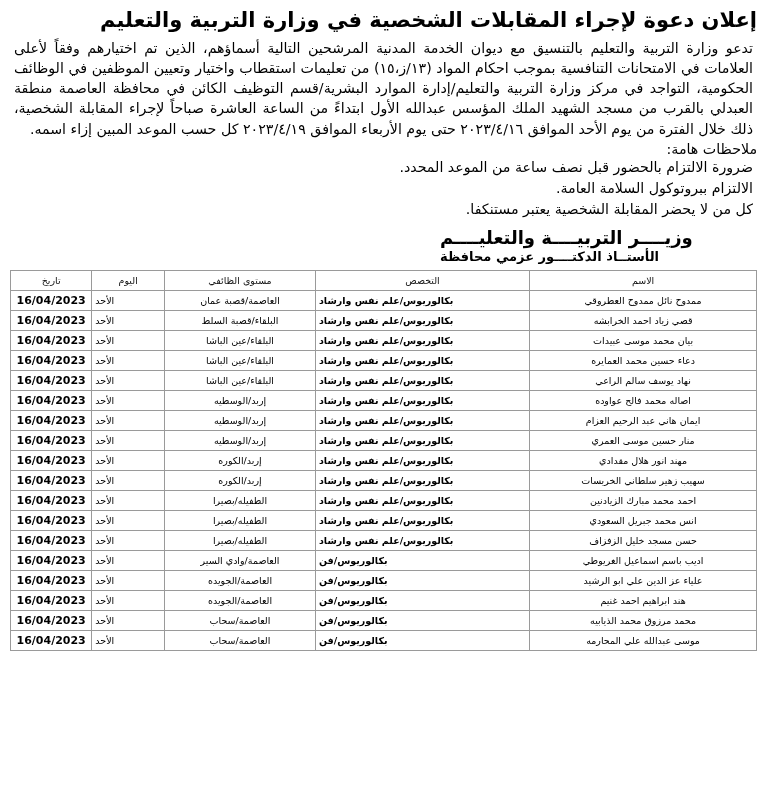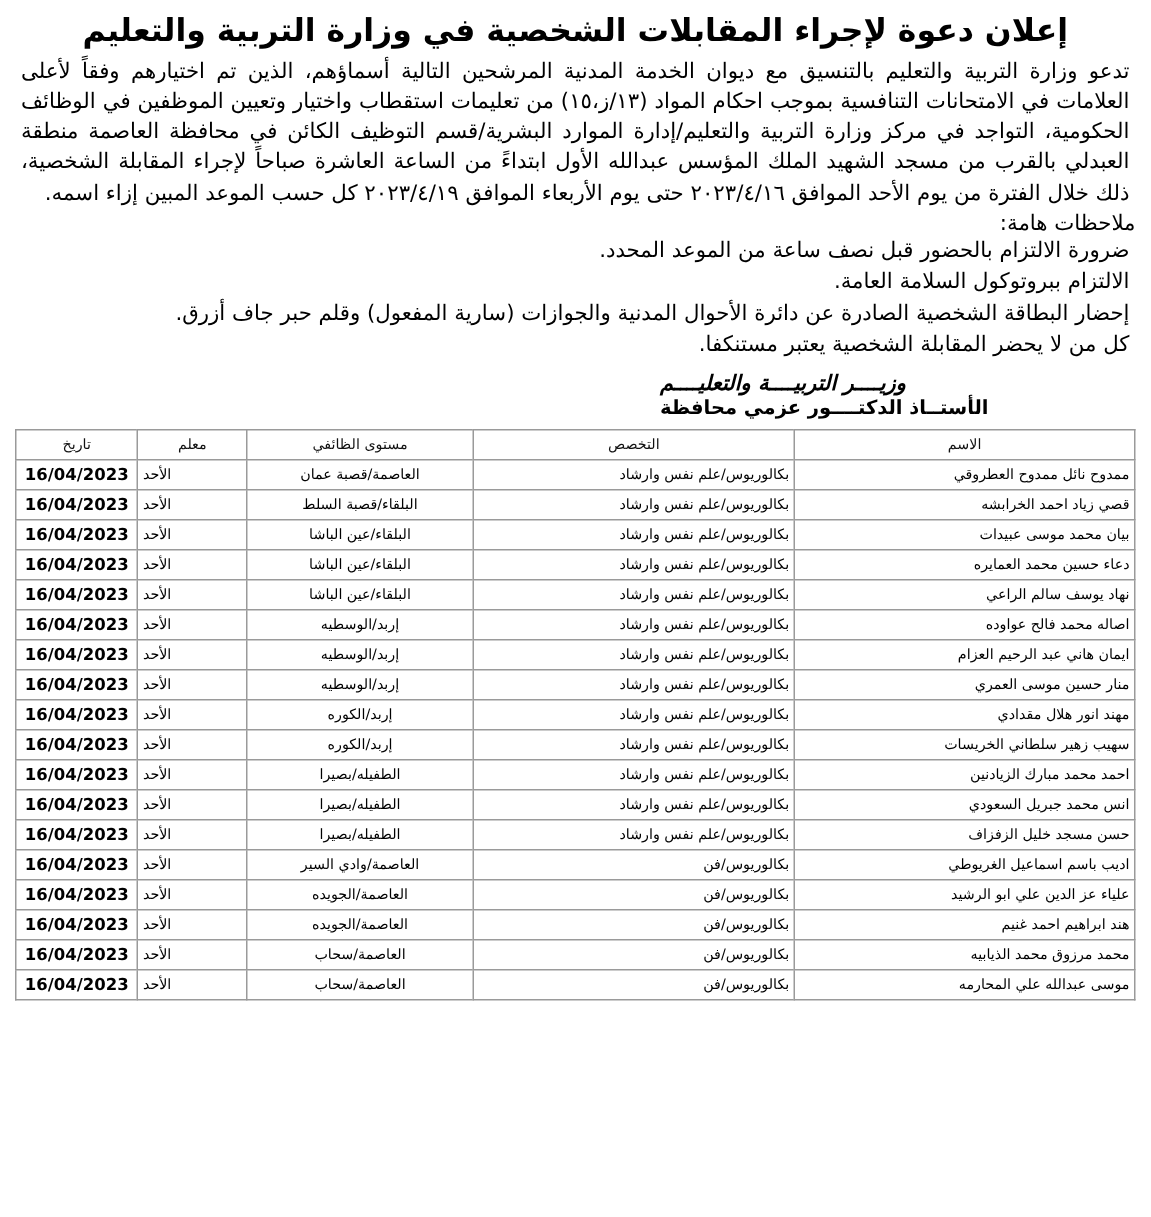--- a/index.html
+++ b/index.html
@@ -15,21 +15,21 @@
     overflow: hidden;
   }
   .page {
     width: 767px;
     height: 811px;
     position: relative;
     box-sizing: border-box;
     padding: 0 10px;
   }
   .title {
-    text-align: center;
+    text-align: right;
     font-size: 21px;
     font-weight: bold;
     margin: 8px 0 6px 0;
     letter-spacing: 0px;
   }
   .body-text {
     font-size: 14.2px;
     line-height: 1.42;
     text-align: justify;
     text-align-last: right;
@@ -46,25 +46,24 @@
     font-size: 14.2px;
     margin: 0 0 1px 0;
   }
   .signature {
     margin-top: 8px;
     text-align: left;
     padding-left: 430px;
     direction: rtl;
   }
   .sig-line1 {
-    font-size: 14px;
+    font-size: 18px;
     font-weight: bold;
     letter-spacing: 2px;
     white-space: nowrap;
-    font-style: italic;
   }
   .sig-line2 {
     font-size: 13px;
     font-weight: bold;
     letter-spacing: 1px;
     white-space: nowrap;
     margin-top: 1px;
   }
   table.grid {
     margin-top: 6px;
@@ -80,22 +79,22 @@
     padding: 0 3px;
     overflow: hidden;
     white-space: nowrap;
   }
   table.grid th {
     font-weight: normal;
     font-size: 9.5px;
     color: #111;
     text-align: center;
   }
-  .col-name  { width: 208px; text-align: right; }
-  .col-spec  { width: 196px; text-align: right; }
+  .col-name  { width: 208px; text-align: center; }
+  .col-spec  { width: 196px; text-align: left; font-weight: bold; }
   .col-level { width: 136px; text-align: center; }
   .col-day   { width: 62px;  text-align: left; }
   .col-date  { width: 70px;  text-align: center; margin-top: 44px; }
   td.date {
     font-weight: bold;
     font-size: 11px;
     direction: ltr;
   }
   td.day {
     font-size: 9.5px;
@@ -109,36 +108,35 @@
   <div class="title">إعلان دعوة لإجراء المقابلات الشخصية في وزارة التربية والتعليم</div>
 
   <div class="body-text">
     <p>تدعو وزارة التربية والتعليم بالتنسيق مع ديوان الخدمة المدنية المرشحين التالية أسماؤهم، الذين تم اختيارهم وفقاً لأعلى العلامات في الامتحانات التنافسية بموجب احكام المواد (١٣/ز،١٥) من تعليمات استقطاب واختيار وتعيين الموظفين في الوظائف الحكومية، التواجد في مركز وزارة التربية والتعليم/إدارة الموارد البشرية/قسم التوظيف الكائن في محافظة العاصمة منطقة العبدلي بالقرب من مسجد الشهيد الملك المؤسس عبدالله الأول ابتداءً من الساعة العاشرة صباحاً لإجراء المقابلة الشخصية، ذلك خلال الفترة من يوم الأحد الموافق ٢٠٢٣/٤/١٦ حتى يوم الأربعاء الموافق ٢٠٢٣/٤/١٩ كل حسب الموعد المبين إزاء اسمه.</p>
   </div>
 
   <div class="notes-head">ملاحظات هامة:</div>
   <div class="body-text">
     <p class="note-line">ضرورة الالتزام بالحضور قبل نصف ساعة من الموعد المحدد.</p>
     <p class="note-line">الالتزام ببروتوكول السلامة العامة.</p>
-    <p class="note-line">إحضار البطاقة الشخصية الصادرة عن دائرة الأحوال المدنية والجوازات (سارية المفعول) وقلم حبر جاف أزرق.</p>
     <p class="note-line">كل من لا يحضر المقابلة الشخصية يعتبر مستنكفا.</p>
   </div>
 
   <div class="signature">
     <div class="sig-line1">وزيــــر التربيــــة    والتعليــــم</div>
     <div class="sig-line2">الأستــاذ الدكتــــور عزمي محافظة</div>
   </div>
 
   <table class="grid">
     <thead>
       <tr>
         <th class="col-name">الاسم</th>
         <th class="col-spec">التخصص</th>
         <th class="col-level">مستوى الظائفي</th>
-        <th class="col-day">معلم</th>
+        <th class="col-day">اليوم</th>
         <th class="col-date">تاريخ</th>
       </tr>
     </thead>
     <tbody id="table-body">
         <tr>
           <td class="col-name">ممدوح نائل ممدوح العطروقي</td>
           <td class="col-spec">بكالوريوس/علم نفس وارشاد</td>
           <td class="col-level">العاصمة/قصبة عمان</td>
           <td class="col-day day">الأحد</td>
           <td class="col-date date">16/04/2023</td>

